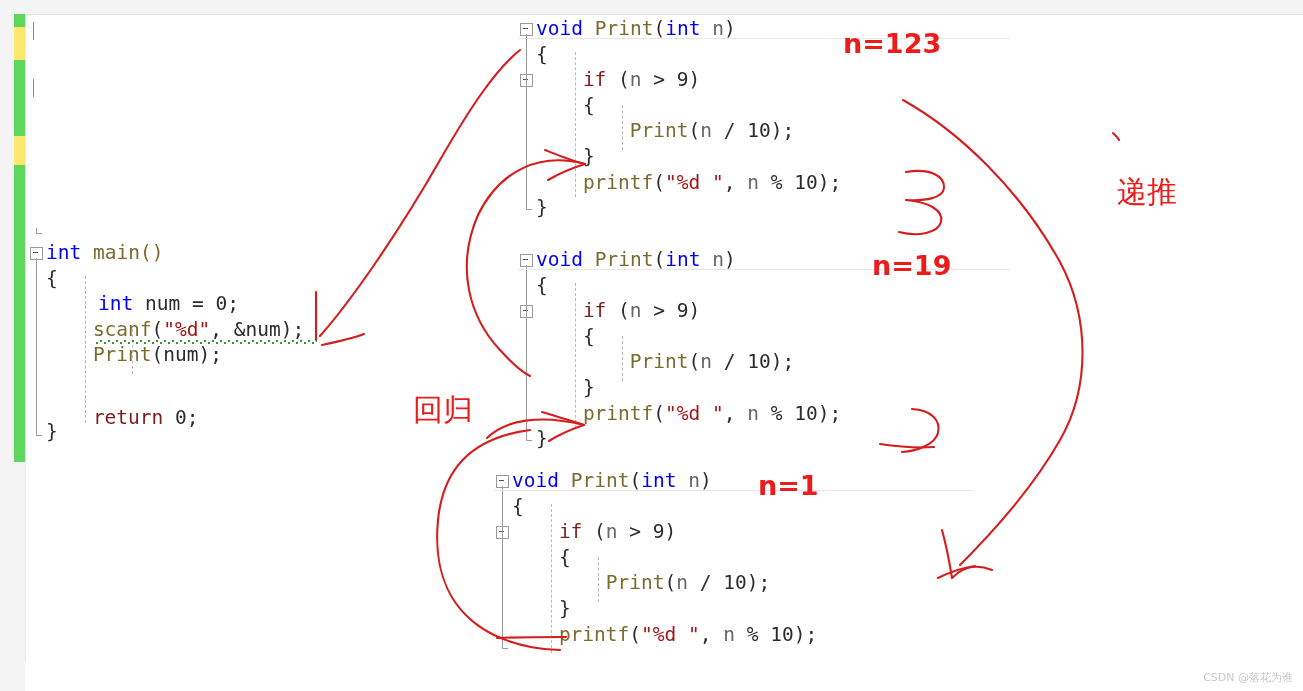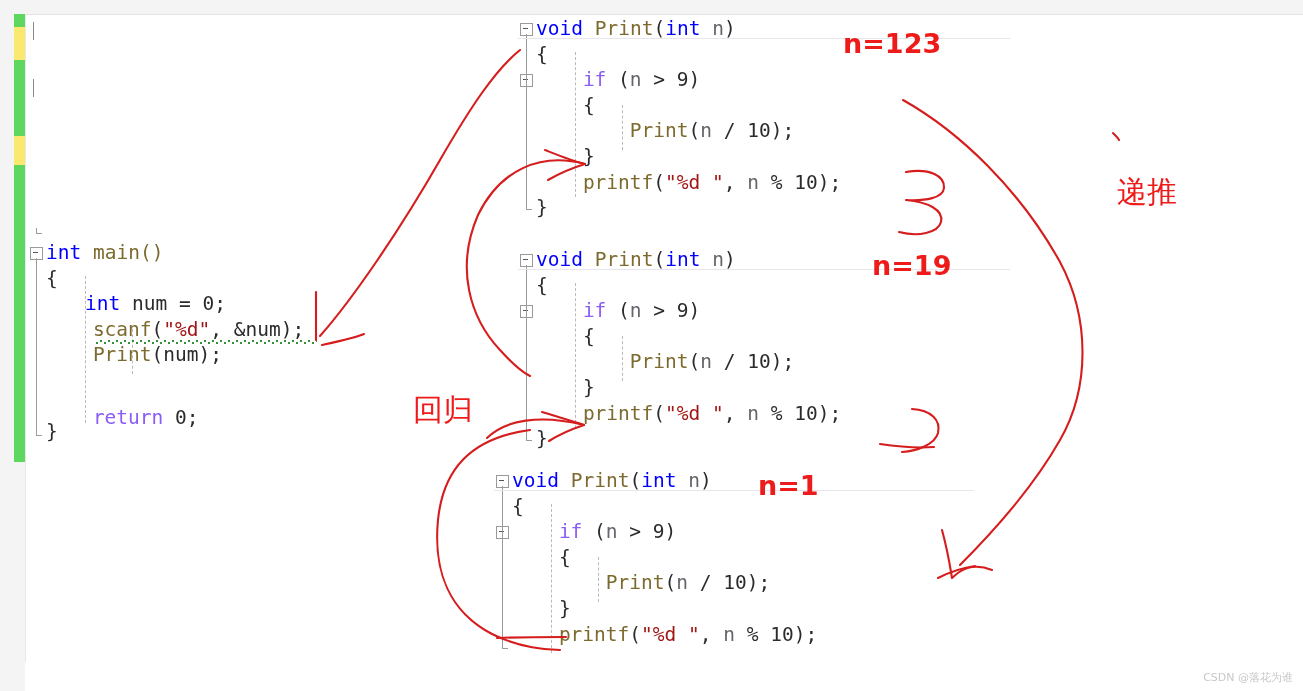--- a/index.html
+++ b/index.html
@@ -31,21 +31,21 @@
   .code{
     position:absolute;
     font-family:"DejaVu Sans Mono","Liberation Mono",monospace;
     font-size:19.5px;
     line-height:25.6px;
     white-space:pre;
     color:#2b2b2b;
     letter-spacing:0px;
   }
   .kw{color:#0000ff;}
-  .ctl{color:#8b5cf6;}
+  .ctl{color:#7f1d1d;}
   .fn{color:#7c6a2e;}
   .id{color:#63666b;}
   .str{color:#a31515;}
   .pl{color:#2b2b2b;}
 
   
   .collapse{
     position:absolute;width:11px;height:11px;border:1px solid #9a9a9a;background:#fff;
   }
   .collapse:before{
@@ -104,21 +104,21 @@
       <div class="cb-seg" style="top: 165px; height: 297px; background: rgb(94, 215, 94);"></div>
     </div>
 
   <div class="caret" style="left:33px;top:22px;height:18px;"></div>
   <div class="caret" style="left:33px;top:79px;height:18px;"></div>
 
   <div id="code-layer">
       <div style="position: absolute; left: 0px; top: 0px;">
         <div class="code" style="left: 46px; top: 240px;"><span class="kw">int</span><span class="fn"> main()</span></div>
         <div class="code" style="left: 46px; top: 265.6px;"><span class="pl">{</span></div>
-        <div class="code" style="left: 85px; top: 291.2px;"><span class="kw">int</span><span class="pl"> num = 0;</span></div>
+        <div class="code" style="left: 98px; top: 291.2px;"><span class="kw">int</span><span class="pl"> num = 0;</span></div>
         <div class="code" style="left: 92.88px; top: 316.8px;"><span class="fn">scanf</span><span class="pl">(</span><span class="str">"%d"</span><span class="pl">, &amp;num);</span></div>
         <div class="code" style="left: 92.88px; top: 342.4px;"><span class="fn">Print</span><span class="pl">(num);</span></div>
         <div class="code" style="left: 92.88px; top: 368px;"><span class="pl"></span></div>
         <div class="code" style="left: 92.88px; top: 405px;"><span class="ctl">return</span><span class="pl"> 0;</span></div>
         <div class="code" style="left: 46px; top: 419.2px;"><span class="pl">}</span></div>
         <div class="collapse" style="left: 30px; top: 247px;"></div>
         <div class="vguide" style="left: 36px; top: 258px; height: 177.2px;"></div>
         <div class="lcorner" style="left: 36px; top: 430.2px;"></div>
         <div class="dashguide" style="left: 84.88px; top: 275.6px; height: 147.6px;"></div>
         <div class="dashguide" style="left: 131.76px; top: 328.8px; height: 45.2px;"></div>

